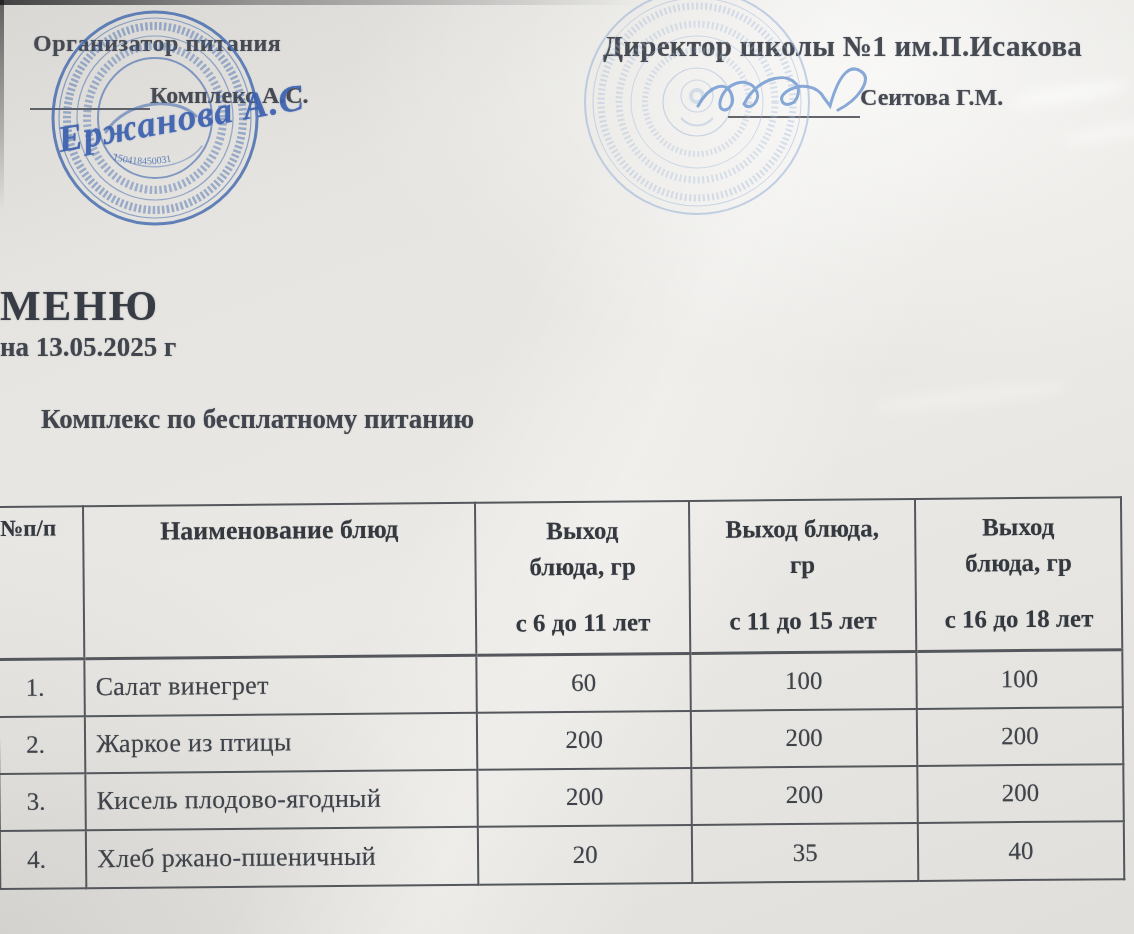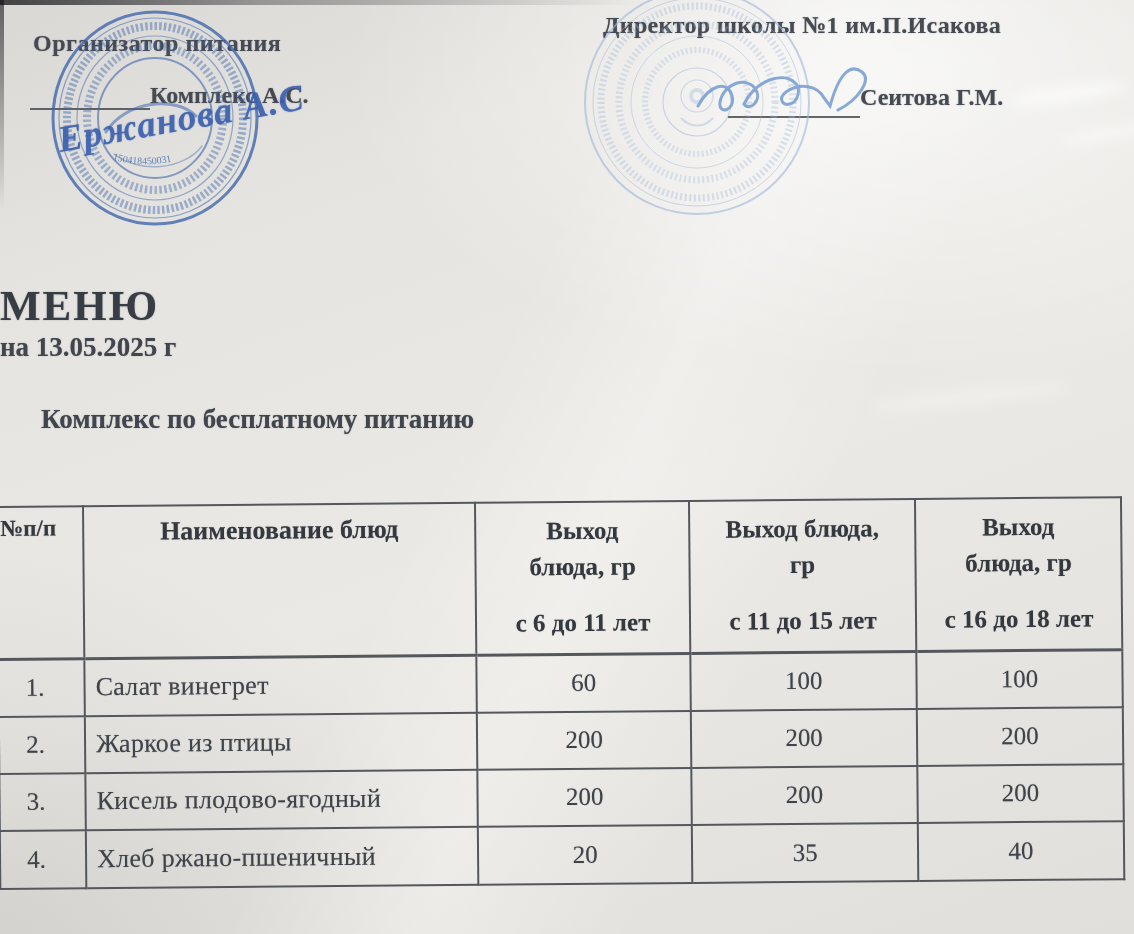--- a/index.html
+++ b/index.html
@@ -17,21 +17,21 @@
     background:linear-gradient(to right, rgba(15,15,18,.75), rgba(15,15,18,.35) 40%, rgba(15,15,18,0));}
   .edge-left{position:absolute;left:0;top:0;width:4px;height:210px;z-index:9;
     background:linear-gradient(to bottom, rgba(15,15,18,.6), rgba(15,15,18,0));}
   .glare{position:absolute;background:rgba(255,255,255,.8);filter:blur(6px);z-index:8;border-radius:50%;}
   .g1{left:1008px;top:86px;width:120px;height:16px;transform:rotate(-8deg);opacity:.7;}
   .g2{left:1060px;top:128px;width:90px;height:12px;transform:rotate(-10deg);opacity:.55;}
   .g3{left:870px;top:390px;width:200px;height:14px;transform:rotate(-6deg);opacity:.35;}
 
   .typed{font-weight:bold;color:#464a52;text-shadow:0 0 1.2px rgba(70,74,82,.55);}
   .role-left{position:absolute;left:33px;top:30px;font-size:24px;letter-spacing:.5px;z-index:1;}
-  .role-right{position:absolute;left:603px;top:12px;font-size:24px;letter-spacing:.3px;z-index:1;}
+  .role-right{position:absolute;left:603px;top:30px;font-size:29px;letter-spacing:.3px;z-index:1;}
   .name-left{position:absolute;left:150px;top:82px;font-size:24px;z-index:1;}
   .name-right{position:absolute;left:860px;top:84px;font-size:24px;z-index:4;}
   .uline{position:absolute;border-bottom:2px solid rgba(72,76,82,.85);z-index:1;}
   .ul-left{left:30px;top:108px;width:120px;}
   .ul-right{left:728px;top:116px;width:132px;}
 
   .stamp{position:absolute;z-index:2;}
   .stamp-left-svg{left:44px;top:4px;}
   .stamp-right-svg{left:572px;top:-16px;}
   .hand-name{

